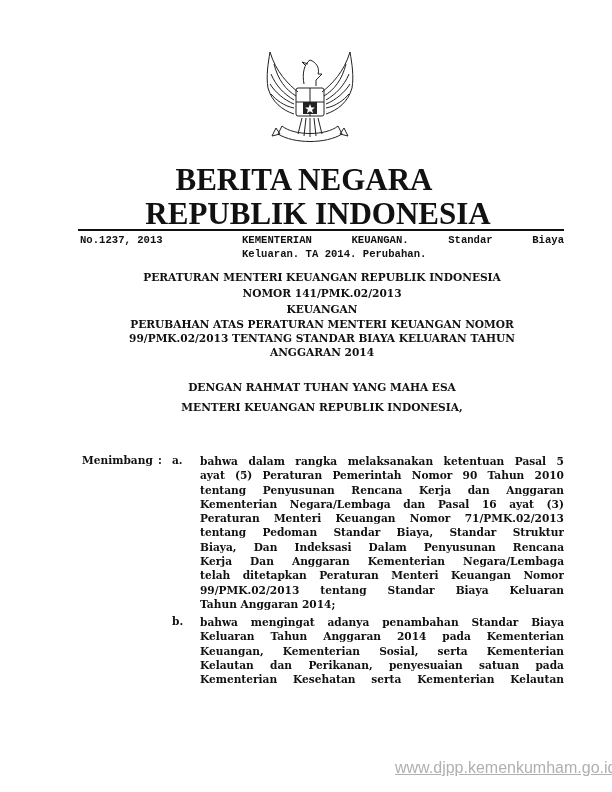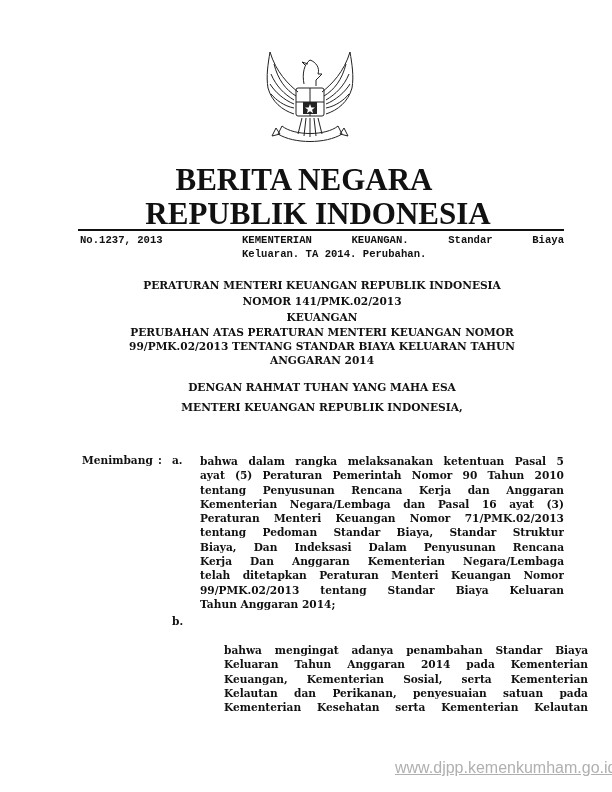--- a/index.html
+++ b/index.html
@@ -10,33 +10,33 @@
            font-family:"Liberation Serif", serif; font-weight:bold; font-size:31px; line-height:34px; color:#111; }
   .t1 { top:163px; left:-2px; }
   .t2 { top:197px; left:12px; }
   .rule { position:absolute; left:78px; top:229px; width:486px; height:2px; background:#111; }
   .hdr { position:absolute; font-family:Liberation Mono, monospace; font-weight:bold; font-size:10.6px; line-height:14px; color:#111; }
   .hdr-no { left:80px; top:233px; }
   .hdr-desc { left:242px; top:233px; width:322px; text-align:justify; text-align-last:left; }
   .hdr-desc .l1 { display:block; text-align:justify; text-align-last:justify; }
   .center-block { position:absolute; left:78px; width:488px; text-align:center;
                   font-family:"DejaVu Serif", serif; font-weight:bold; font-size:10.6px; line-height:16px; color:#111; }
-  .cb1 { top:277px; }
+  .cb1 { top:269px; }
   .cb2 { top:377px; line-height:20px; }
   .menimbang-label { position:absolute; left:82px; top:454px; font-family:"DejaVu Serif", serif; font-weight:bold; font-size:10.6px; color:#111; }
   .colon { position:absolute; left:158px; top:454px; font-family:"DejaVu Serif", serif; font-weight:bold; font-size:10.6px; }
   .marker { position:absolute; font-family:"DejaVu Serif", serif; font-weight:bold; font-size:10.6px; color:#111; }
   .ma { left:172px; top:454px; }
   .mb { left:172px; top:615px; }
   .para { position:absolute; left:200px; width:364px; font-family:"DejaVu Serif", serif; font-weight:bold;
           font-size:10.6px; line-height:14.3px; color:#111; }
   .para span { display:block; text-align:justify; text-align-last:justify; white-space:nowrap; overflow:hidden; }
   .para span.last { text-align-last:left; }
   .pa { top:454px; }
-  .pb { top:643px;margin-left:24px; }
+  .pb { top:615px; }
   .footer { position:absolute; left:395px; top:759px; font-family:"Liberation Sans", sans-serif; font-size:16px;
             color:#b0b0b0; text-decoration:underline; }
 </style>
 </head>
 <body>
 
 <div class="page">
 
   <div class="emblem">
     <svg width="104" height="108" viewBox="0 0 104 108">

